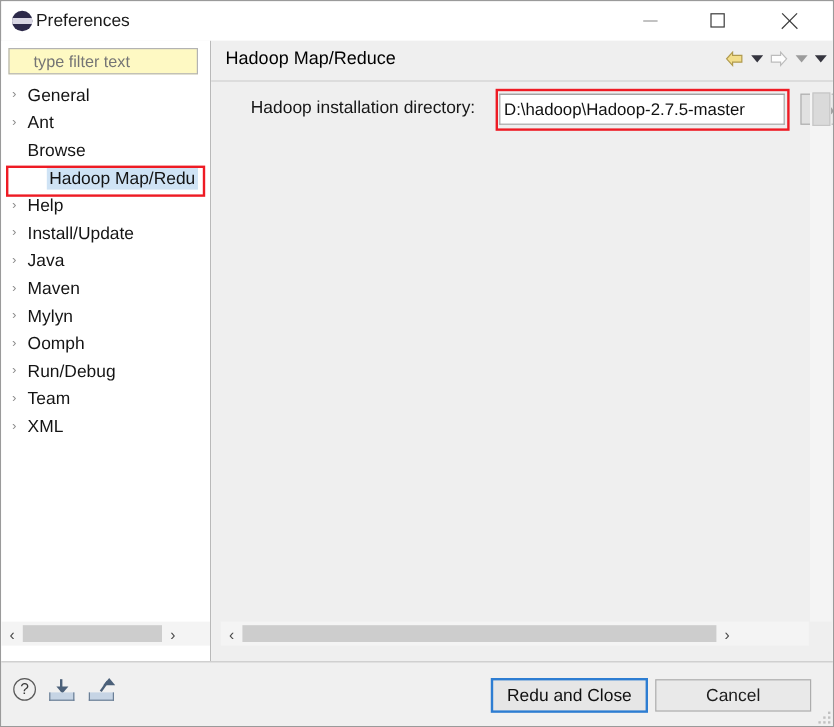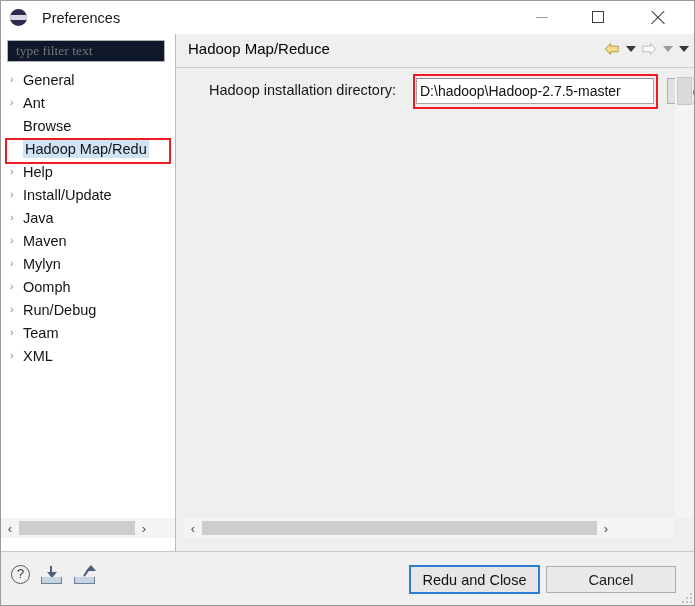--- a/index.html
+++ b/index.html
@@ -41,21 +41,21 @@
     flex: none;
   }
   #title-icon::before {
     content: "";
     position: absolute;
     left: -1px; top: 6px;
     width: 19px; height: 5px;
     background: #d9d7e4;
   }
   #title-text {
-    margin-left: 15px;
+    margin-left: 3px;
     font-size: 14.5px;
     color: #1b1b1b;
     white-space: nowrap;
   }
   .wbtn {
     position: absolute;
     top: 0;
     width: 46px;
     height: 32px;
     display: flex;
@@ -109,25 +109,25 @@
     height: 517px;
     background: #ffffff;
   }
   #filter-input {
     position: absolute;
     left: 6px; top: 6px;
     width: 158px;
     height: 22px;
     box-sizing: border-box;
     border: 1px solid #b3b3b3;
-    background: #0f172a;
-    font-family: Liberation Serif, serif;
+    background: #fef9c3;
+    font-family: Liberation Sans, sans-serif;
     font-size: 13.5px;
     color: #8a8a8a;
-    padding: 0 8px;
+    padding: 0 20px;
     outline: none;
   }
   #tree {
     position: absolute;
     left: 0; top: 34px;
     width: 174px;
     height: 448px;
     overflow: hidden;
   }
   .tnode {
@@ -148,21 +148,21 @@
     font-size: 11px;
     line-height: 1;
     text-align: left;
     padding-left: 3px;
     box-sizing: border-box;
   }
   .tnode .arrow.empty { color: transparent; }
   .tnode.selected .tlabel {
     background: #cfe3f5;
     padding: 1px 2px;
-    margin: -1px 0;
+    margin: -1px 16px;
   }
   
   #tree-anno {
     position: absolute;
     left: 4px; top: 104px;
     width: 166px; height: 26px;
     border: 2px solid #ee1b24;
     box-sizing: border-box;
     pointer-events: none;
   }

